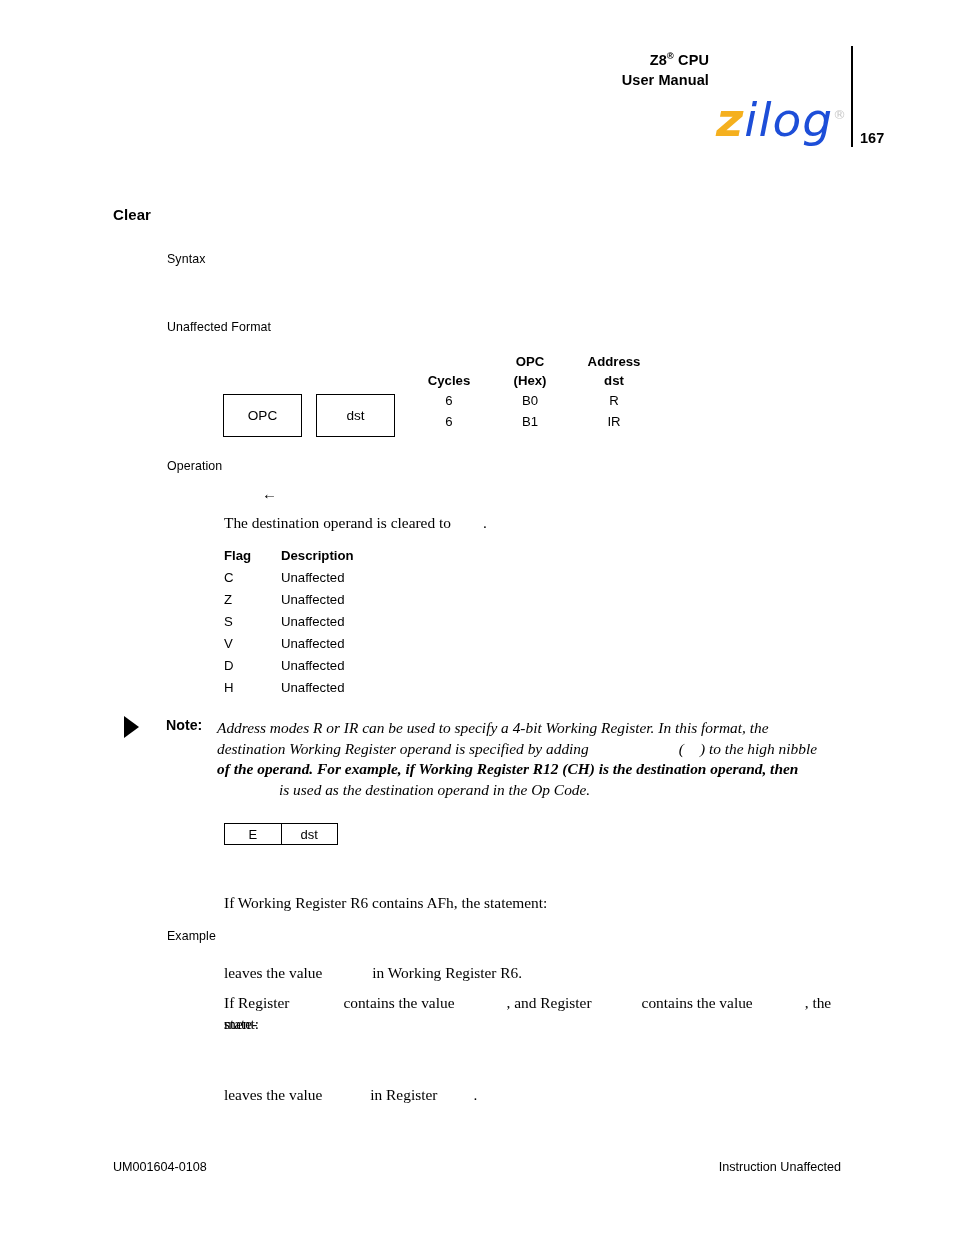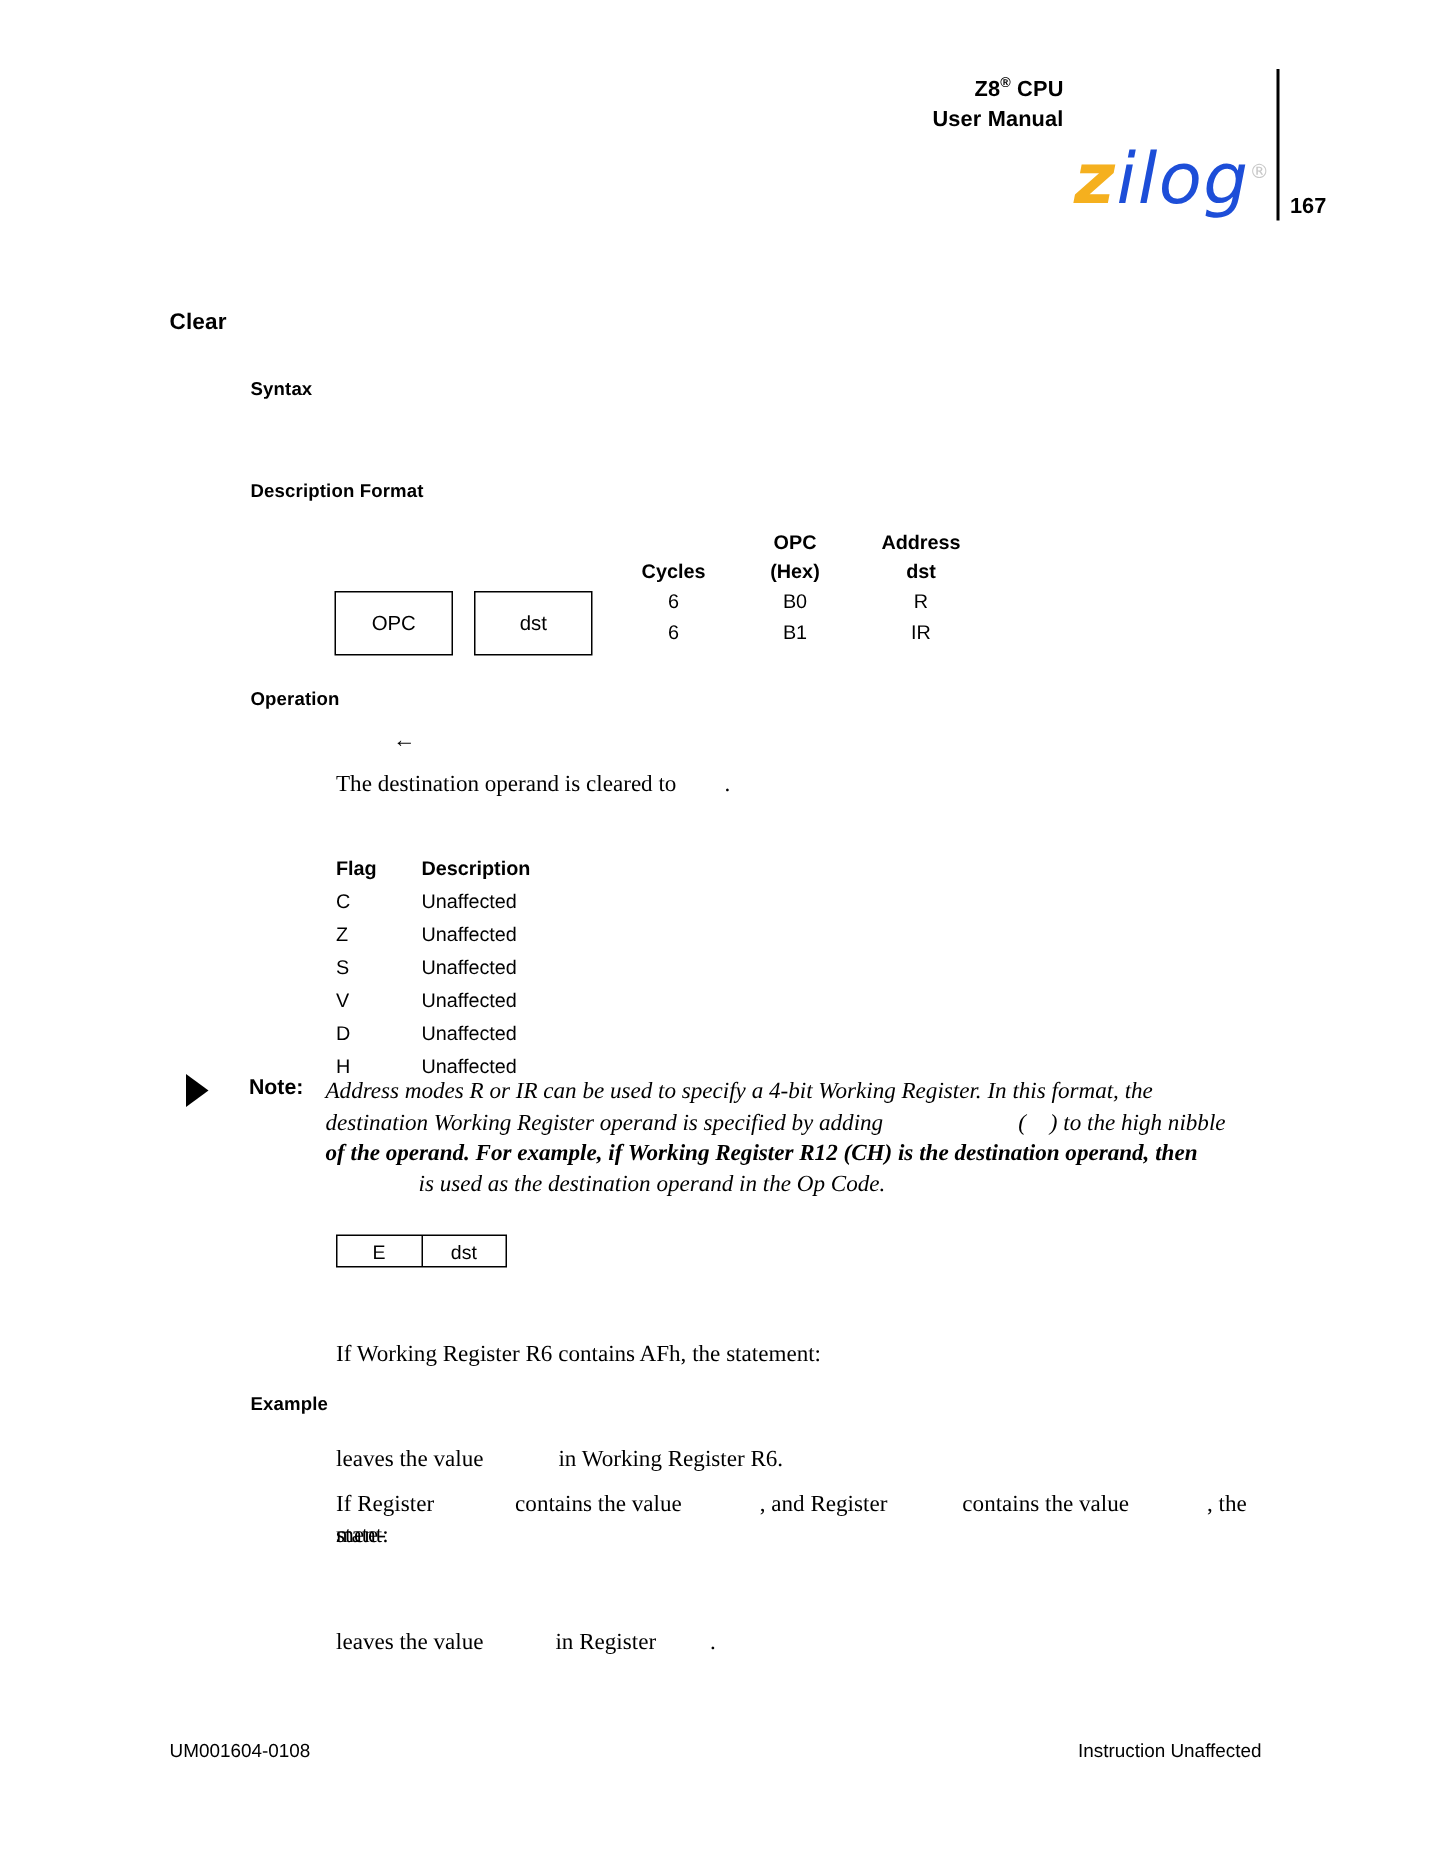--- a/index.html
+++ b/index.html
@@ -85,21 +85,21 @@
   
   .abs { position: absolute; }
 
   .section-title {
     font-size: 15px;
     font-weight: bold;
     letter-spacing: 0.1px;
   }
   .sub-head {
     font-size: 12.4px;
-    font-weight: bold;
+    font-weight: normal;
     letter-spacing: 0.1px;
   }
 
   
   .serif {
     font-family: "Liberation Serif", "DejaVu Serif", serif;
     font-size: 15.4px;
     line-height: 21px;
     color: #000;
   }
@@ -144,21 +144,20 @@
   }
   .cyctable .c-cycles { width: 86px; }
   .cyctable .c-opc    { width: 76px; }
   .cyctable .c-addr   { width: 92px; }
 
   
   .flagtable {
     position: absolute;
     font-size: 13.2px;
     border-collapse: collapse;
-    margin-top: 23px;
   }
   .flagtable th {
     font-weight: bold;
     text-align: left;
     padding: 0;
     line-height: 22px;
   }
   .flagtable td {
     text-align: left;
     padding: 0;
@@ -246,21 +245,21 @@
 
     <div class="logo"><span class="z">z</span><span class="ilog">ilog</span><span class="reg">®</span></div>
 
     <div class="hdr-page">167</div>
   </div>
 
   <div class="abs section-title" style="left:113px; top:206px;">Clear</div>
 
   <div class="abs sub-head" style="left:167px; top:252px;">Syntax</div>
 
-  <div class="abs sub-head" style="left:167px; top:320px;">Description Format</div>
+  <div class="abs sub-head" style="left:167px; top:320px;">Unaffected Format</div>
 
   <div class="ifbox" style="left:223px; top:394px; width:79px; height:43px;">
     <span>OPC</span>
   </div>
 
   <div class="ifbox" style="left:316px; top:394px; width:79px; height:43px;">
     <span>dst</span>
   </div>
 
   <table class="cyctable" style="left:406px; top:352px;">

